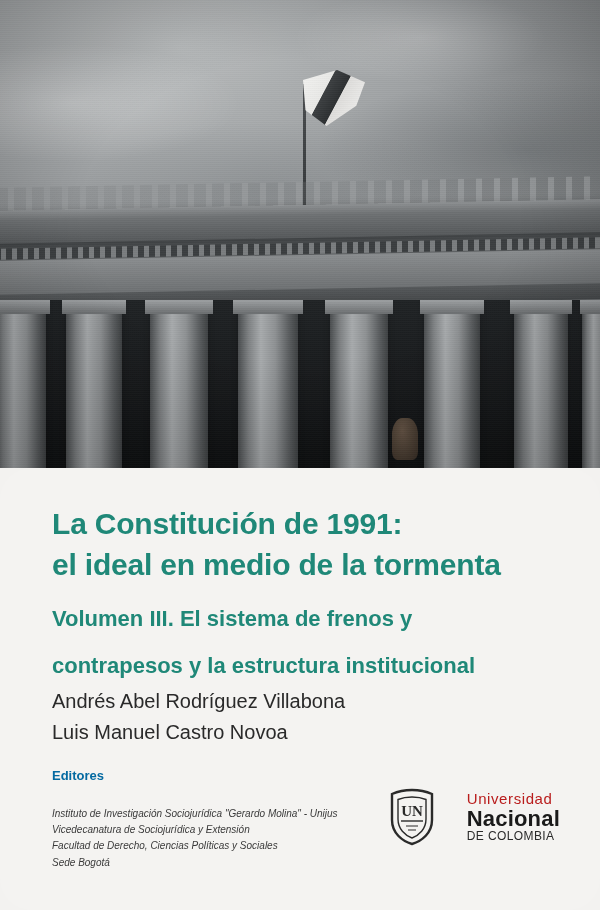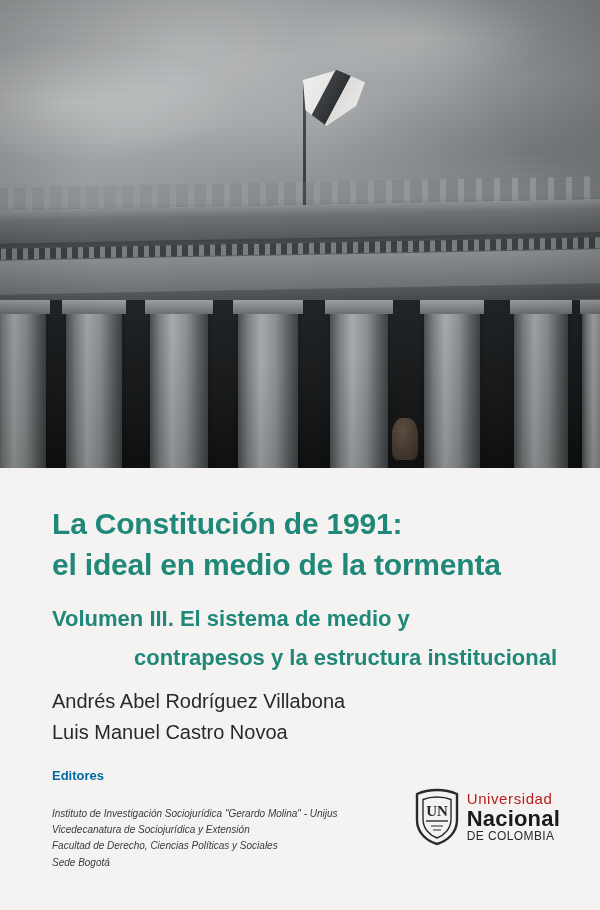--- a/index.html
+++ b/index.html
@@ -244,21 +244,21 @@
     margin: 0;
   }
 
   
   .logo {
     position: absolute;
     right: 40px;
     top: 320px;
     display: flex;
     align-items: center;
-    gap: 3px;
+    gap: 28px;
   }
   .logo-shield {
     width: 54px;
     height: 58px;
   }
   .logo-text {
     line-height: 1.08;
   }
   .logo-u {
     color: #b91c1c;
@@ -311,22 +311,22 @@
     <div class="statue"></div>
     <div class="photo-grain"></div>
     <div class="photo-vignette"></div>
   </div>
 
   <div class="text-area">
 
     <div class="title-block">
       <p class="main-title">La Constitución de 1991:</p>
       <p class="main-title">el ideal en medio de la tormenta</p>
-      <p class="subtitle">Volumen III. El sistema de medio y</p>
-      <p class="subtitle" style="margin-top:8px;text-align:right;">contrapesos y la estructura institucional</p>
+      <p class="subtitle">Volumen III. El sistema de frenos y</p>
+      <p class="subtitle" style="margin-top:16px;">contrapesos y la estructura institucional</p>
     </div>
 
     <div class="authors">
       <p class="author">Andrés Abel Rodríguez Villabona</p>
       <p class="author">Luis Manuel Castro Novoa</p>
       <p class="editors">Editores</p>
     </div>
 
     <div class="imprint">
       <p class="imprint-line">Instituto de Investigación Sociojurídica "Gerardo Molina" - Unijus</p>

